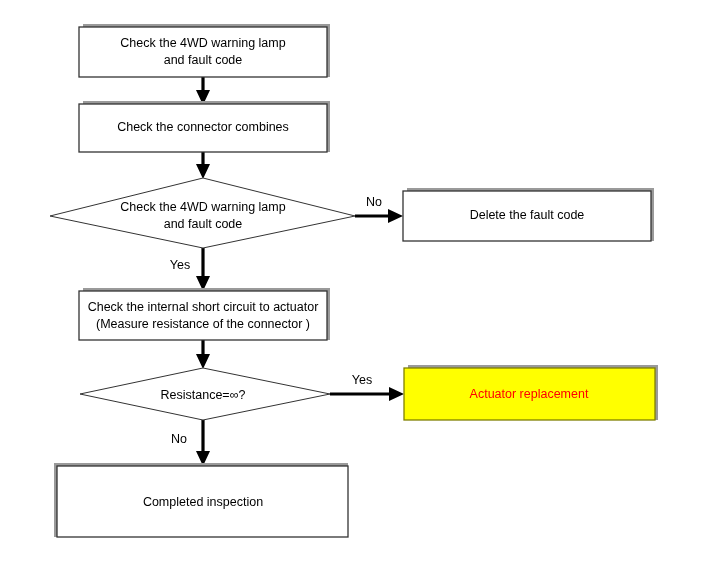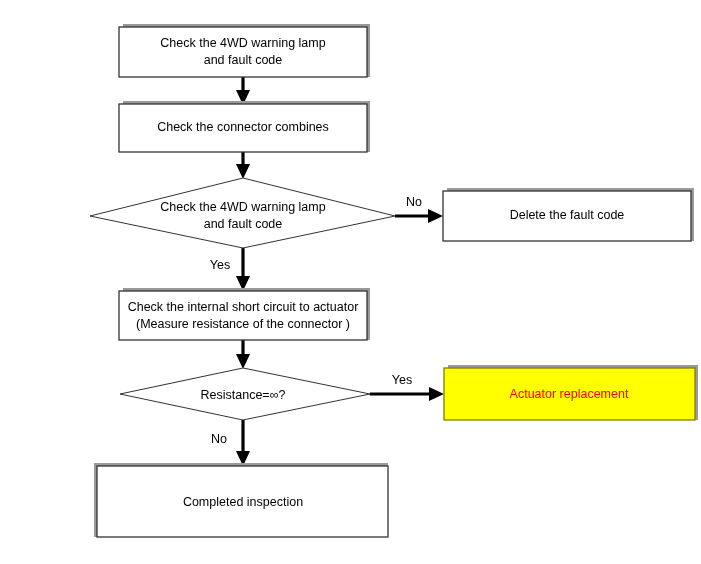--- a/index.html
+++ b/index.html
@@ -10,21 +10,20 @@
   body {
     width: 701px;
     height: 564px;
     font-family: "Liberation Sans", sans-serif;
     overflow: hidden;
   }
   #flowchart-root {
     position: relative;
     width: 654px;
     height: 564px;
-    margin-left: 40px;
   }
   svg.chart-canvas {
     position: absolute;
     top: 0;
     left: 0;
     width: 701px;
     height: 564px;
   }
   .node-shape {
     fill: #ffffff;

